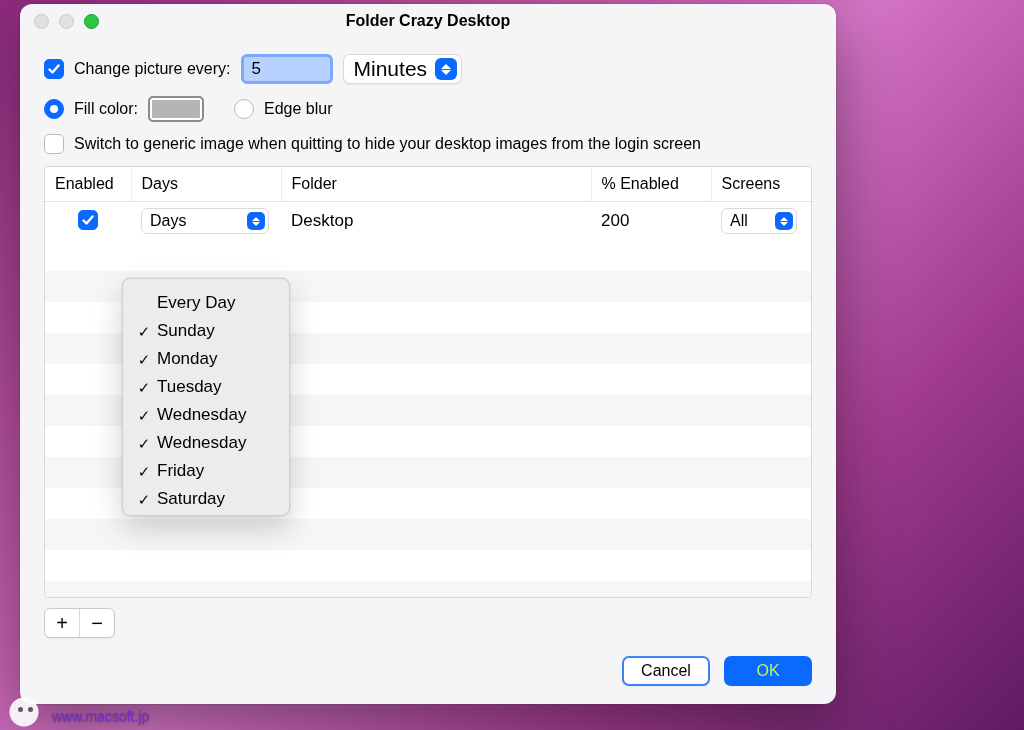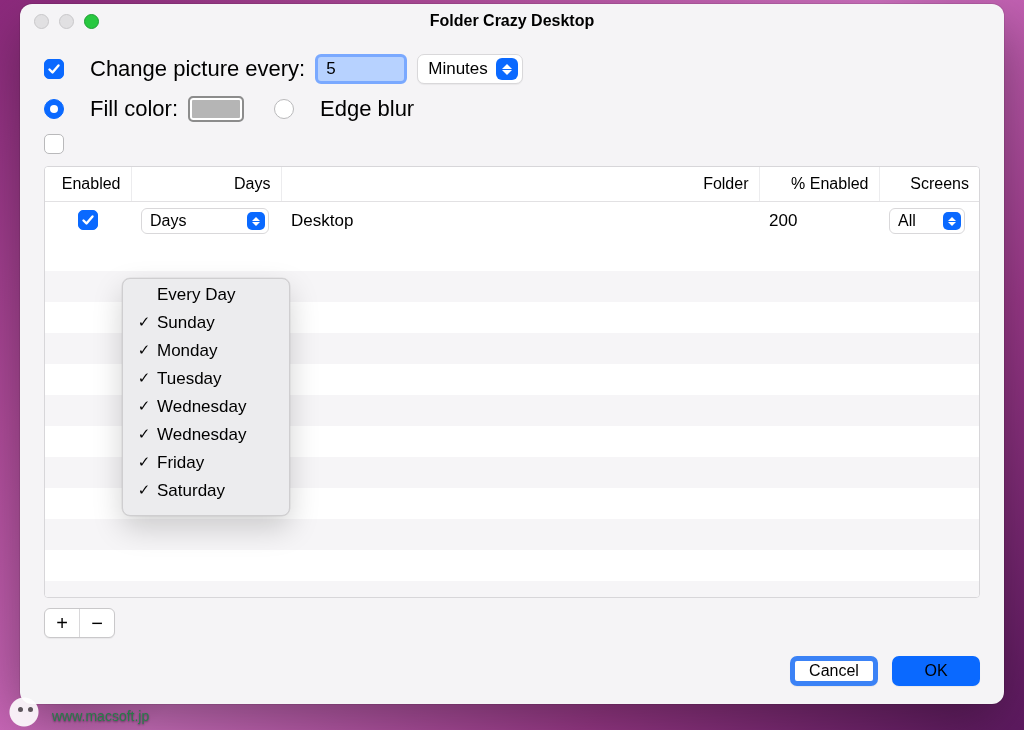--- a/index.html
+++ b/index.html
@@ -10,21 +10,21 @@
     color: #000;
     background: linear-gradient(135deg, #8e2a7e 0%, #b64fa0 25%, #d474c5 50%, #a03b8e 75%, #5f1a62 100%);
     width: 1024px;
     height: 730px;
     overflow: hidden;
     position: relative;
   }
   .window {
     position: absolute;
     left: 20px; top: 4px;
-    width: 984px; height: 700px;
+    width: 816px; height: 700px;
     background: #f5f4f6;
     border-radius: 12px;
     box-shadow: 0 20px 60px rgba(0,0,0,0.4), 0 0 0 1px rgba(0,0,0,0.08);
     display: flex;
     flex-direction: column;
   }
   .titlebar {
     display: flex;
     align-items: center;
     height: 34px;
@@ -56,40 +56,40 @@
   .checkbox.checked .tick { display: block; }
   .checkbox .tick svg { display: block; }
   .radio {
     width: 20px; height: 20px; border-radius: 50%; border: 1px solid #b9b9bb;
     background: #fff; display: inline-flex; align-items: center; justify-content: center;
     flex: 0 0 auto;
   }
   .radio.selected { border-color: #0a69ff; background: #0a69ff; }
   .radio .dot { display: none; width: 8px; height: 8px; border-radius: 50%; background: #fff; }
   .radio.selected .dot { display: block; }
-  label.txt { font-size: 22px; margin-left: 16px; }
+  label.txt { font-size: 16px; }
   .num-input {
     width: 92px; height: 30px;
     border: 3px solid #7aa9ff;
     border-radius: 6px;
     background: #b7d2ff;
     padding: 2px 8px;
     font-size: 17px;
     color: #000;
     outline: none;
   }
   .mac-select {
     display: inline-flex; align-items: center;
     height: 30px;
     background: #fff;
     border: 1px solid #d9d8da;
     border-radius: 7px;
     padding: 0 4px 0 10px;
     box-shadow: 0 1px 1px rgba(0,0,0,0.05);
-    font-size: 17px;
+    font-size: 21px;
     gap: 8px;
     cursor: default;
   }
   .stepper {
     width: 22px; height: 22px; border-radius: 6px;
     background: #0a69ff;
     display: flex; flex-direction: column; align-items: center; justify-content: center;
     gap: 1px;
   }
   .stepper .crt { width: 0; height: 0; border-left: 5px solid transparent; border-right: 5px solid transparent; }
@@ -105,21 +105,21 @@
     border: 1px solid #d7d6d9;
     border-radius: 4px;
     background: #fff;
     flex: 1;
     overflow: hidden;
     position: relative;
     display: flex; flex-direction: column;
   }
   table { width: 100%; border-collapse: collapse; table-layout: fixed; }
   thead th {
-    text-align: right; font-weight: 400; font-size: 16px;
+    text-align: left; font-weight: 400; font-size: 16px;
     padding: 8px 10px;
     background: #fff;
     border-bottom: 1px solid #e2e1e3;
     border-right: 1px solid #ececee;
   }
   thead th:last-child { border-right: none; }
   tbody td { padding: 6px 10px; font-size: 17px; }
   tbody tr:nth-child(even) td { background: #faf9fb; }
   tbody tr:nth-child(odd)  td { background: #fff; }
   .cell-center { text-align: center; }
@@ -143,57 +143,57 @@
     left: 122px; top: 278px;
     width: 168px;
     background: #ececee;
     border: 1px solid #cfced0;
     border-radius: 8px;
     box-shadow: 0 12px 30px rgba(0,0,0,0.18), 0 0 0 0.5px rgba(0,0,0,0.08);
     padding: 6px 0;
     z-index: 50;
   }
   .dropdown-menu .item {
-    display: flex; align-items: flex-start;
+    display: flex; align-items: flex-end;
     height: 28px;
     padding: 0 14px 0 14px;
     font-size: 17px;
     gap: 6px;
     cursor: default;
   }
   .dropdown-menu .item .chk {
     width: 14px; display: inline-block; text-align: center; font-size: 15px;
   }
   .footer-btns { display: flex; justify-content: flex-end; gap: 14px; margin-top: 18px; }
   .btn {
     height: 30px; min-width: 88px;
     border-radius: 7px;
     font-size: 16px;
-    border: 5px solid #3b82f6;
+    border: 2px solid #3b82f6;
     background: #fff;
     display: inline-flex; align-items: center; justify-content: center;
     box-shadow: 0 1px 1px rgba(0,0,0,0.05);
     cursor: default;
   }
-  .btn.primary { background: #0a69ff; color: #000000; border-color: #0a69ff; font-weight: 500; }
+  .btn.primary { background: #0a69ff; color: #bef264; border-color: #0a69ff; font-weight: 500; }
   .plusminus {
     display: inline-flex; margin-top: 10px;
     border: 1px solid #c9c8ca; border-radius: 6px; overflow: hidden;
     background: #fff;
     box-shadow: 0 1px 1px rgba(0,0,0,0.05);
   }
   .plusminus .pm {
     width: 34px; height: 28px;
     display: flex; align-items: center; justify-content: center;
     font-size: 20px; line-height: 1;
   }
   .plusminus .sep { width: 1px; background: #d9d8da; }
   .watermark {
     position: absolute; left: 52px; bottom: 6px;
-    font-size: 14px; color: #15803d; opacity: 0.85;
+    font-size: 14px; color: #6d28d9; opacity: 0.85;
     text-shadow: 0 1px 2px rgba(0,0,0,0.5);
     font-family: Verdana, Arial, sans-serif;
   }
   .mascot {
     position: absolute; left: 0; bottom: 0;
     width: 52px; height: 36px;
     background: radial-gradient(circle at 24px 18px, #fff 0 14px, rgba(255,255,255,0) 15px);
     border-top-right-radius: 30px;
     opacity: 0.9;
   }
@@ -244,20 +244,21 @@
       <span class="colorwell"></span>
       <span style="width:10px"></span>
       <span class="radio"></span>
       <label class="txt">Edge blur</label>
     </div>
 
     <div class="row">
       <span class="checkbox">
         
       </span>
+      <label class="txt">Switch to generic image when quitting to hide your desktop images from the login screen</label>
     </div>
 
     <div class="table-wrap">
       <table>
         <colgroup>
           <col style="width:86px">
           <col style="width:150px">
           <col>
           <col style="width:120px">
           <col style="width:100px">

